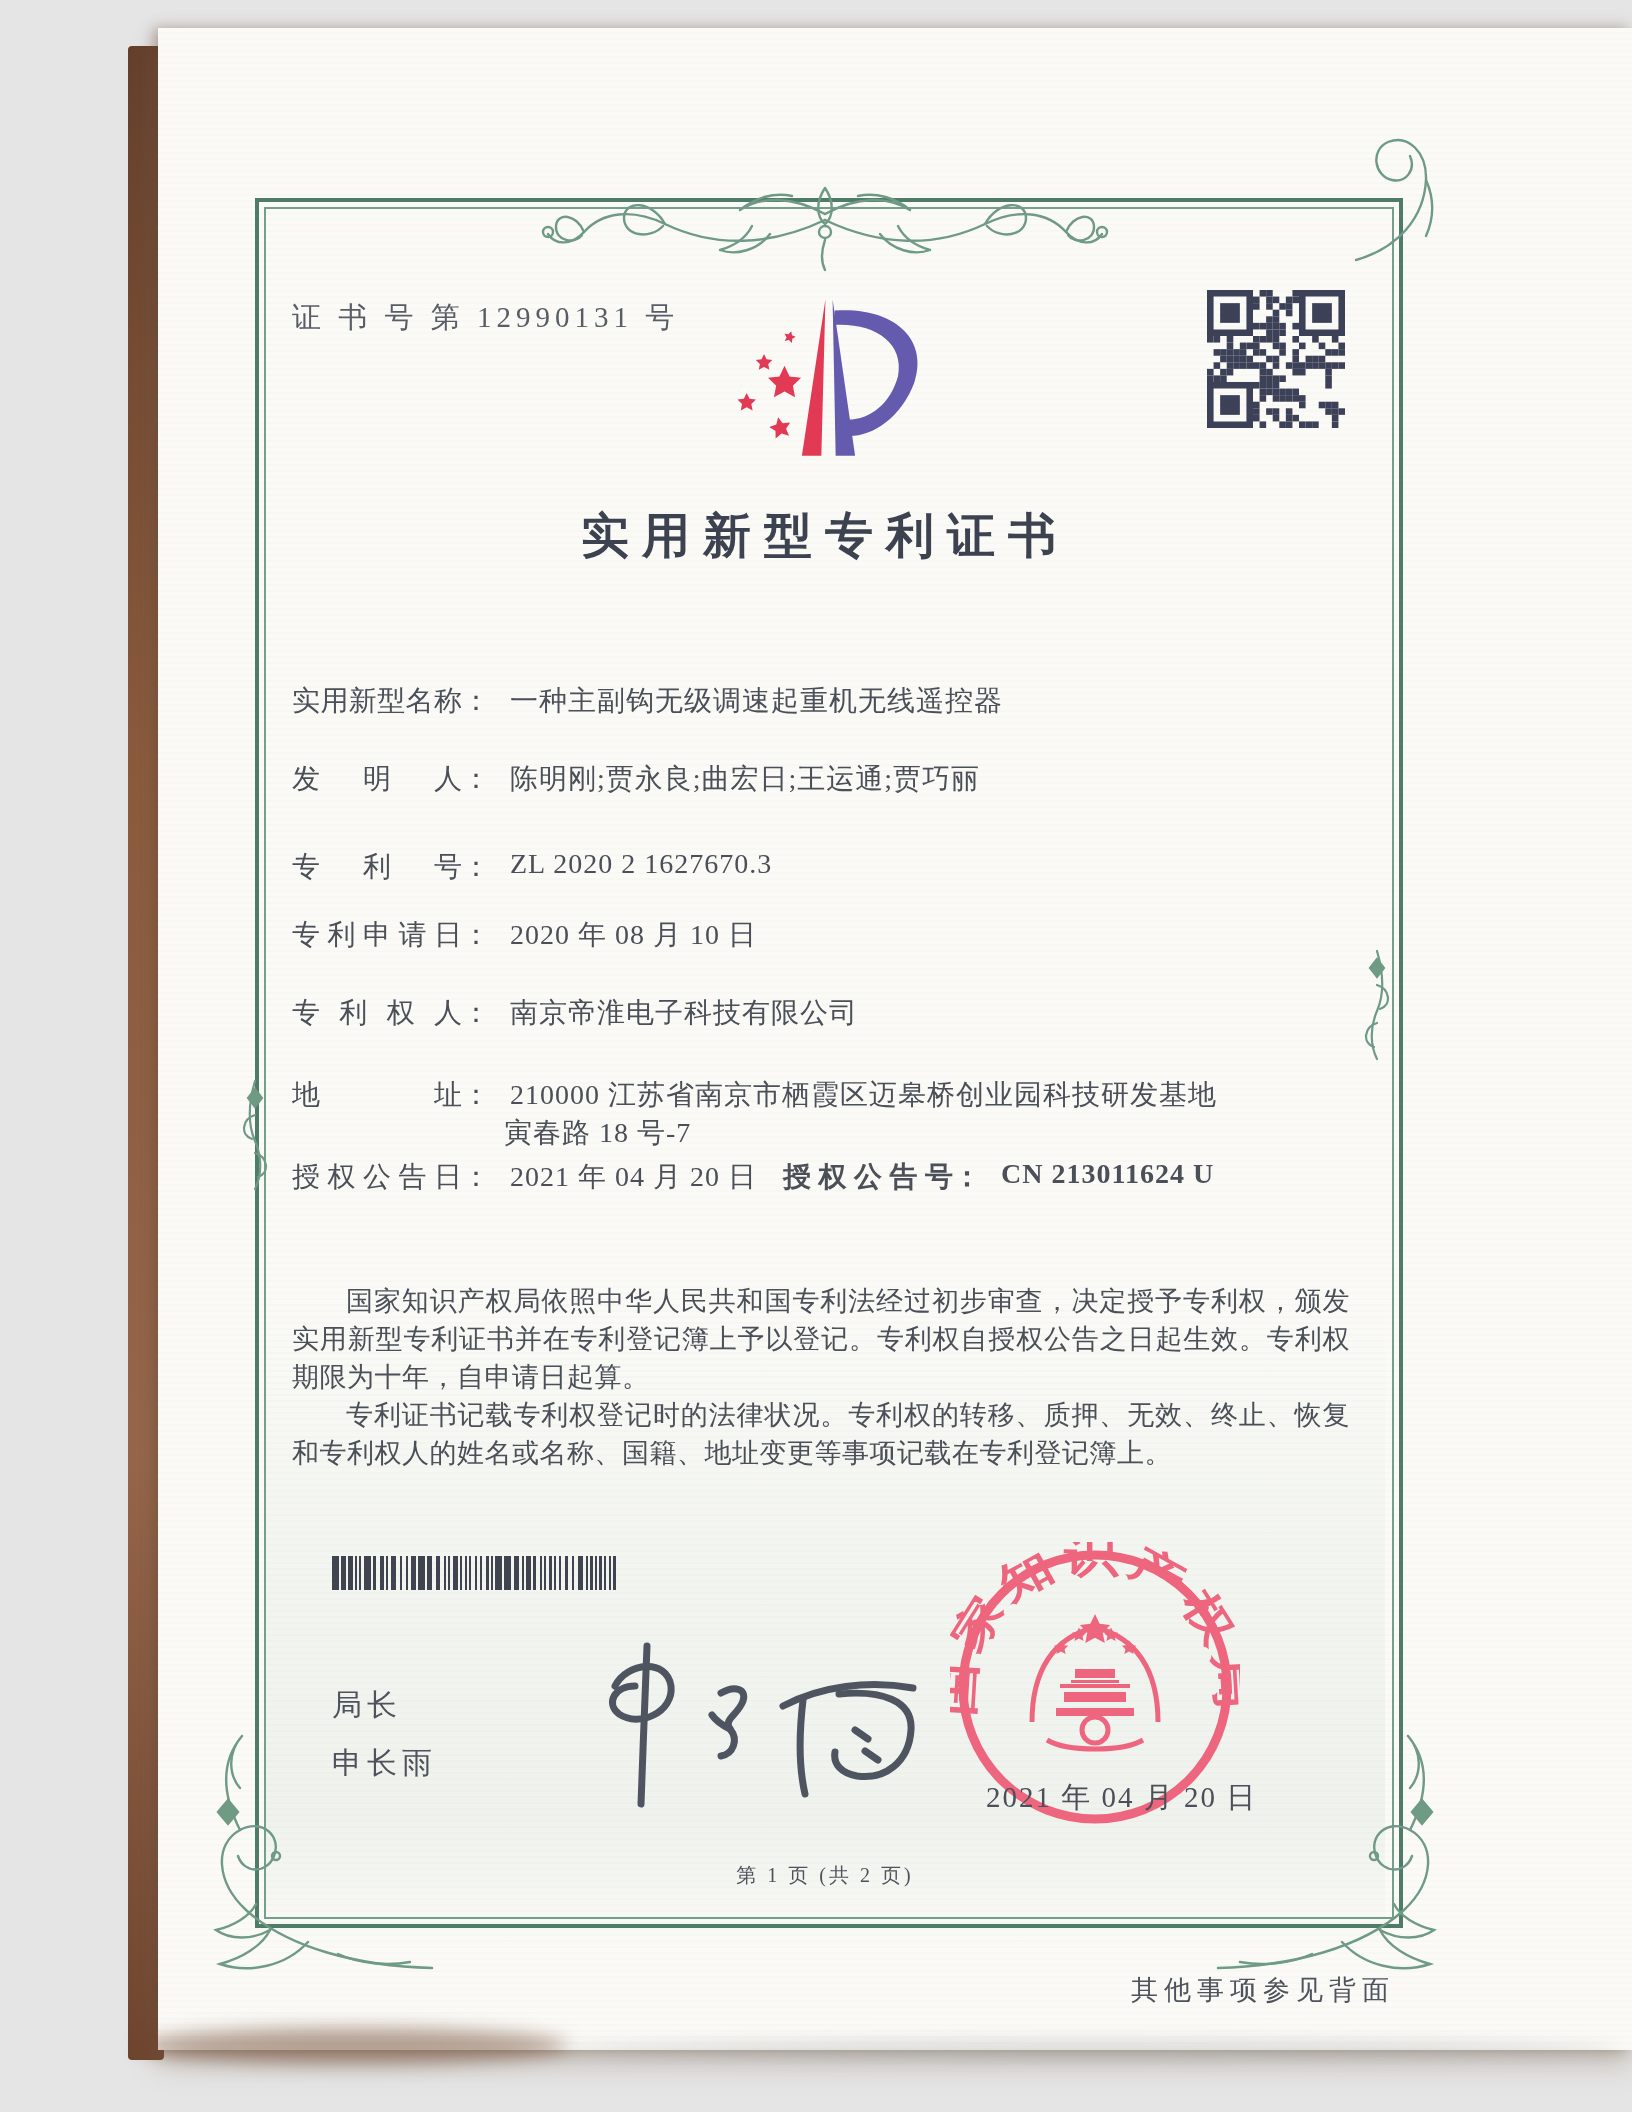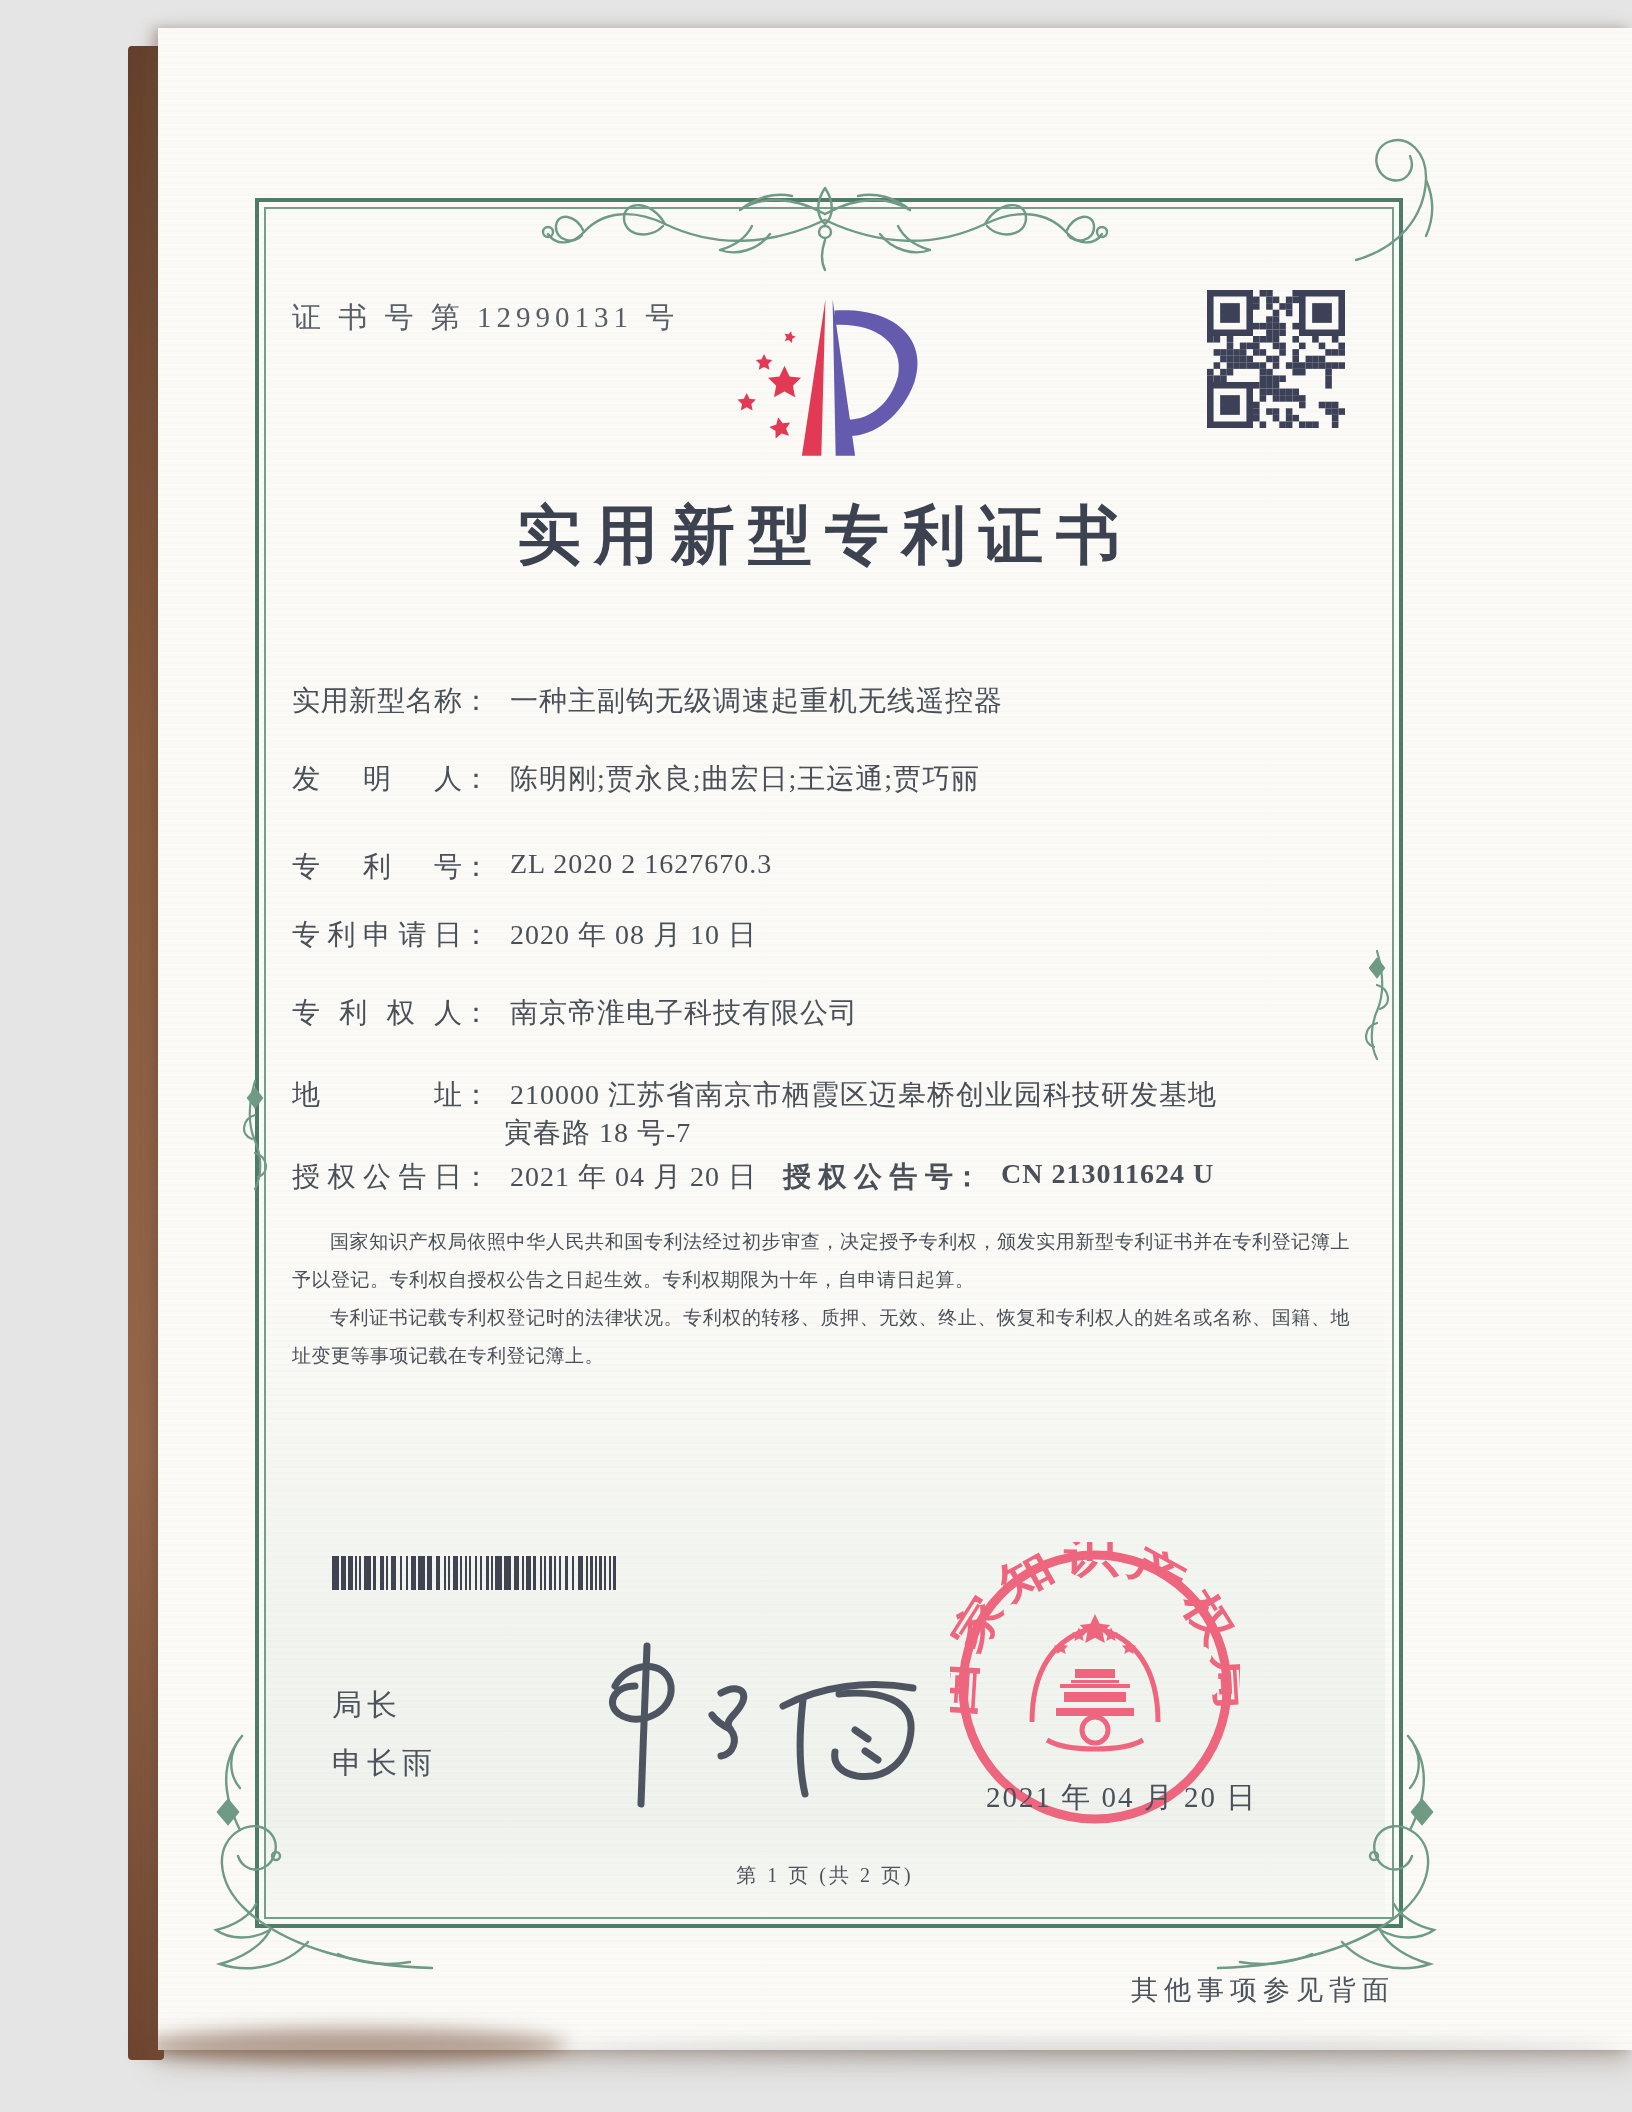--- a/index.html
+++ b/index.html
@@ -19,31 +19,31 @@
   .shadow-b{position:absolute;left:560px;top:2040px;width:1060px;height:20px;border-radius:50%;
              background:rgba(150,150,150,.30);filter:blur(8px);}
   
   .frame{position:absolute;left:255px;top:198px;width:1140px;height:1722px;
          border:4px solid #4f7c68;}
   .frame::after{content:"";position:absolute;left:5px;top:5px;right:5px;bottom:5px;
          border:2px solid #74a08a;}
   .orn{position:absolute;pointer-events:none;}
   
   .certno{position:absolute;left:292px;top:298px;font-size:29px;letter-spacing:5px;color:#585d66;}
-  .title{position:absolute;left:255px;top:492px;width:1140px;text-align:center;
-         font-size:64px;font-weight:700;letter-spacing:13px;color:#3d4250;}
+  .title{position:absolute;left:255px;top:504px;width:1140px;text-align:center;
+         font-size:48px;font-weight:700;letter-spacing:13px;color:#3d4250;}
   .row{position:absolute;left:292px;display:flex;align-items:flex-start;font-size:28px;
        color:#4a4f58;white-space:nowrap;}
   .lbl{display:inline-block;width:170px;text-align:justify;text-align-last:justify;}
   .colon{display:inline-block;}
   .val{display:inline-block;margin-left:20px;letter-spacing:1px;}
   .addr2{position:absolute;left:504px;top:1114px;font-size:28px;letter-spacing:1px;}
   .pair2{margin-left:26px;display:flex;font-weight:bold;}
-  .bodytext{position:absolute;left:292px;top:1224px;width:1058px;font-size:19px;line-height:38px;
-            text-align:justify;color:#4a4f58;letter-spacing:.5px;font-family:Liberation Mono, monospace;}
+  .bodytext{position:absolute;left:292px;top:1282px;width:1058px;font-size:27px;line-height:38px;
+            text-align:justify;color:#4a4f58;letter-spacing:.5px;}
   .bodytext p{margin:0;text-indent:2em;}
   .signer{position:absolute;left:332px;top:1676px;font-size:30px;letter-spacing:5px;color:#4d525c;line-height:58px;}
   .sealdate{position:absolute;left:986px;top:1778px;font-size:29px;letter-spacing:2px;color:#4b4f59;z-index:6;}
   .pageinfo{position:absolute;left:255px;top:1862px;width:1140px;text-align:center;
             font-size:20px;letter-spacing:3px;color:#4d525c;}
   .backnote{position:absolute;left:255px;top:1972px;width:1140px;text-align:right;
             font-size:27px;letter-spacing:6px;color:#4d525c;}
   svg{display:block;}
 </style>
 </head>

